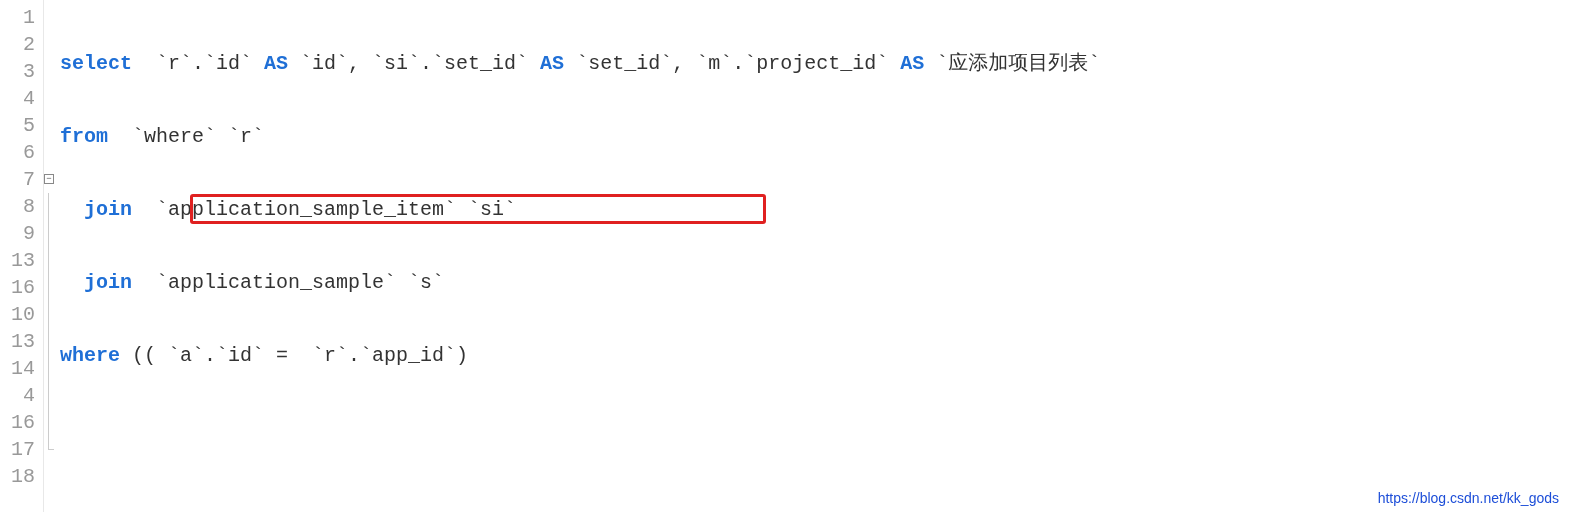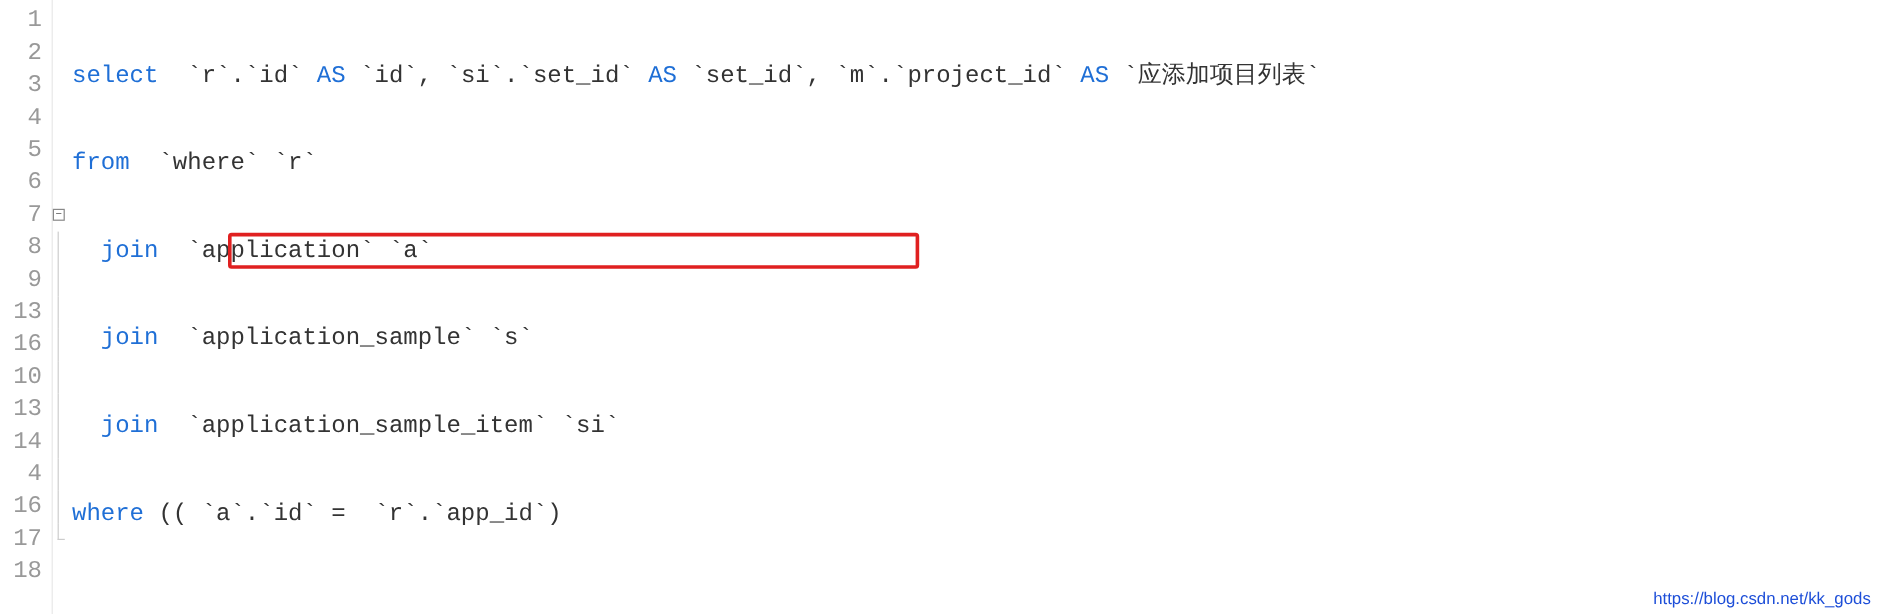--- a/index.html
+++ b/index.html
@@ -71,21 +71,21 @@
       flex: 1;
       white-space: pre;
       color: #333333;
       position: relative;
     }
     .code .line {
       line-height: 27px;
       height: 27px;
       position: relative;
     }
-    .kw { color: #1f6fd6; }
+    .kw { color: #1f6fd6; font-weight: bold; }
     .highlight-box {
       position: absolute;
       border: 3px solid #e02020;
       border-radius: 3px;
       pointer-events: none;
     }
     .watermark {
       position: absolute;
       right: 10px;
       bottom: 6px;
@@ -157,23 +157,22 @@
     </div>
   <div class="fc">
       <span class="fold-end"></span>
     </div>
   <div class="fc"></div>
 </div>
 
 <div class="code">
   <div class="line"><span class="kw">select</span><span>  `r`.`id` </span><span class="kw">AS</span><span> `id`, `si`.`set_id` </span><span class="kw">AS</span><span> `set_id`, `m`.`project_id` </span><span class="kw">AS</span><span> `应添加项目列表`</span></div>
   <div class="line"><span class="kw">from</span><span>  `where` `r`</span></div>
-  <div class="line"><span>  </span><span class="kw">join</span><span>  `application` `a`</span></div>
+  <div class="line"><span>  </span><span class="kw">join</span><span>  `application_sample_item` `si`</span></div>
   <div class="line"><span>  </span><span class="kw">join</span><span>  `application_sample` `s`</span></div>
-  <div class="line"><span>  </span><span class="kw">join</span><span>  `application_sample_item` `si`</span></div>
   <div class="line"><span class="kw">where</span><span> (( `a`.`id` =  `r`.`app_id`)</span></div>
   
   
   
   
   
   
   
   
   

